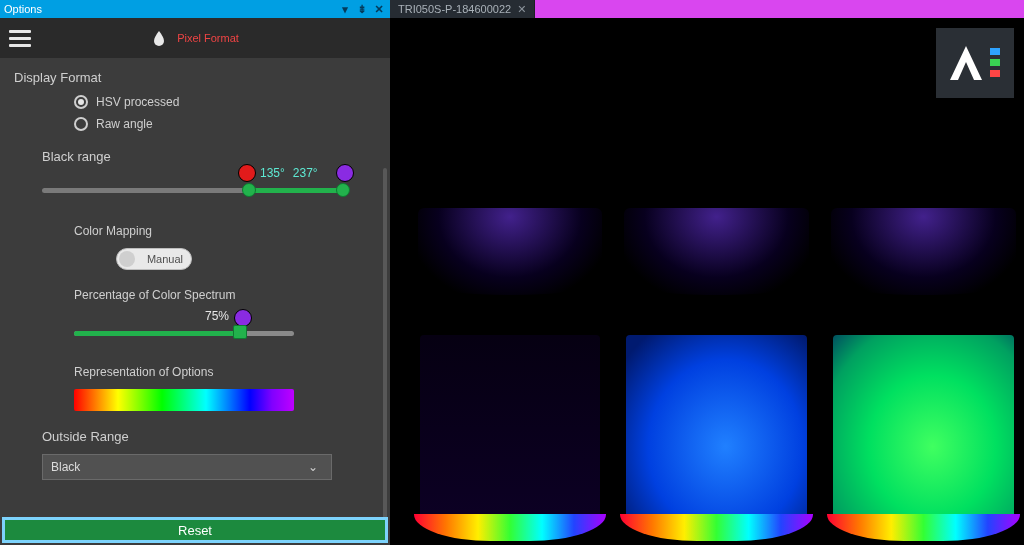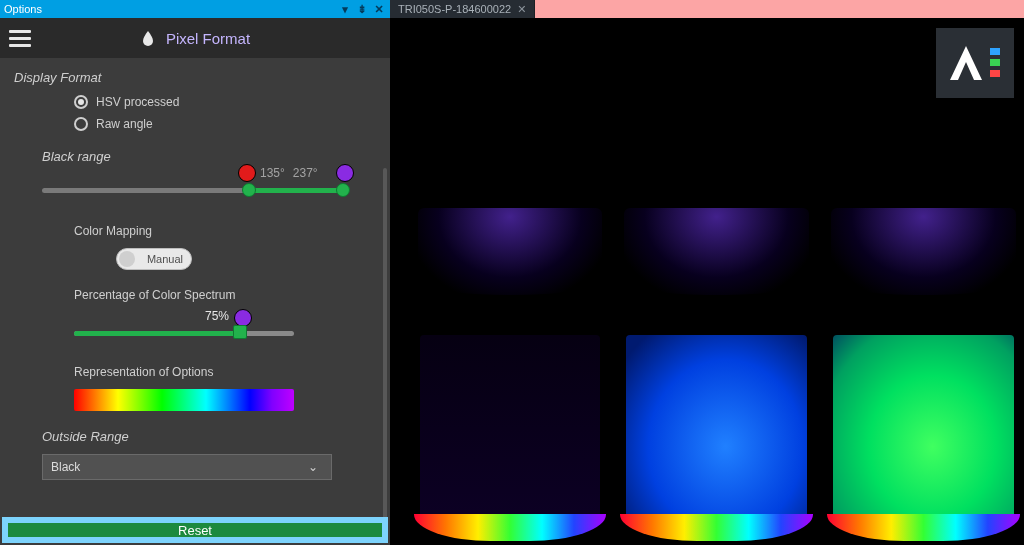--- a/index.html
+++ b/index.html
@@ -26,32 +26,32 @@
   .hamburger {
     width: 40px; display: flex; flex-direction: column; align-items: center; justify-content: center;
     gap: 4px; cursor: pointer;
   }
   .hamburger span { width: 22px; height: 3px; background: #e8e8e8; border-radius: 1px; }
   .header-title-wrap { flex: 1; display: flex; align-items: center; justify-content: center; gap: 10px; }
   .header-title-wrap .drop-icon {
     width: 16px; height: 16px; position: relative;
   }
   .header-title-wrap .drop-icon svg { display: block; }
-  .header-title { font-size: 15px; color: #c4b5fd; }
+  .header-title { font-size: 11px; color: #ef4444; }
   .header-right-spacer { width: 40px; }
 
   .panel-body {
     flex: 1; overflow: hidden; position: relative; padding: 12px 14px 0 14px; color: #d6d6d6; font-size: 12px;
   }
   .scroll-indicator {
     position: absolute; right: 3px; top: 110px; width: 4px; height: 380px;
     background: #585858; border-radius: 2px;
   }
   .section { margin-bottom: 18px; }
-  .section-label { font-size: 13px; color: #cfcfcf; margin-bottom: 10px; font-style: italic; }
+  .section-label { font-size: 13px; color: #cfcfcf; margin-bottom: 10px; }
   .indent { padding-left: 28px; }
   .indent2 { padding-left: 60px; }
 
   
   .radio-row { display: flex; align-items: center; gap: 8px; margin-bottom: 8px; cursor: pointer; }
   .radio { width: 14px; height: 14px; border-radius: 50%; border: 2px solid #cfcfcf; display: flex; align-items: center; justify-content: center; }
   .radio .dot { width: 6px; height: 6px; border-radius: 50%; background: #e6e6e6; display: none; }
   .radio.checked .dot { display: block; }
   .radio-label { font-size: 12px; color: #cfcfcf; }
 
@@ -72,21 +72,21 @@
   .angle-handle.left  { left: 200px; }
   .angle-handle.right { left: 294px; }
   .angle-endpoint-red {
     position: absolute; top: -10px; left: 196px; width: 18px; height: 18px; border-radius: 50%;
     background: #e21b1b; border: 1px solid #000;
   }
   .angle-endpoint-purple {
     position: absolute; top: -10px; left: 294px; width: 18px; height: 18px; border-radius: 50%;
     background: #8a2be2; border: 1px solid #000;
   }
-  .angle-readouts { position: absolute; top: -8px; left: 218px; color: #a3a3a3; font-size: 12px; display: flex; gap: 8px; }
+  .angle-readouts { position: absolute; top: -8px; left: 218px; color: #5eead4; font-size: 12px; display: flex; gap: 8px; }
 
   .subhead { font-size: 12px; color: #cfcfcf; margin-bottom: 10px; }
 
   
   .pill {
     width: 76px; height: 22px; border-radius: 11px; background: #e9e9e9;
     display: flex; align-items: center; justify-content: flex-end; padding: 0 8px; color: #4f4f4f;
     font-size: 11px; cursor: pointer; border: 1px solid #bdbdbd;
     position: relative; margin-left: 42px;
   }
@@ -121,32 +121,32 @@
   .dropdown {
     width: 290px; height: 26px; background: #515151; border: 1px solid #6a6a6a;
     display: flex; align-items: center; padding: 0 8px; color: #dcdcdc; font-size: 12px;
     cursor: pointer; margin-top: 6px;
   }
   .dropdown .dd-spacer { flex: 1; }
   .dropdown .chev { width: 20px; text-align: center; color: #cfcfcf; }
 
   
   .footer-bar {
-    height: 26px; background: #1c8a3e; border: 6px solid #7dd3fc;
+    height: 26px; background: #1c8a3e; border: 3px solid #7dd3fc;
     display: flex; align-items: center; justify-content: center; color: #fff; font-size: 13px;
     cursor: pointer; margin: 0 2px 2px 2px;
   }
 
   
   .viewer-pane {
     position: absolute; left: 390px; top: 0; right: 0; bottom: 0;
     background: #1c2126; display: flex; flex-direction: column;
   }
   .viewer-tabbar {
-    height: 18px; background: #fca5a5; display: flex; align-items: stretch; font-size: 11px;
+    height: 18px; background: #d946ef; display: flex; align-items: stretch; font-size: 11px;
   }
   .viewer-tab {
     display: flex; align-items: center; gap: 6px; padding: 0 8px; color: #a9b1b8;
     background: #262c33; border-right: 1px solid #1a1f24; cursor: pointer;
   }
   .viewer-tab .tab-close { color: #8a929a; cursor: pointer; font-size: 11px; }
   .viewer-canvas {
     flex: 1; position: relative; background: #000;
   }
 

